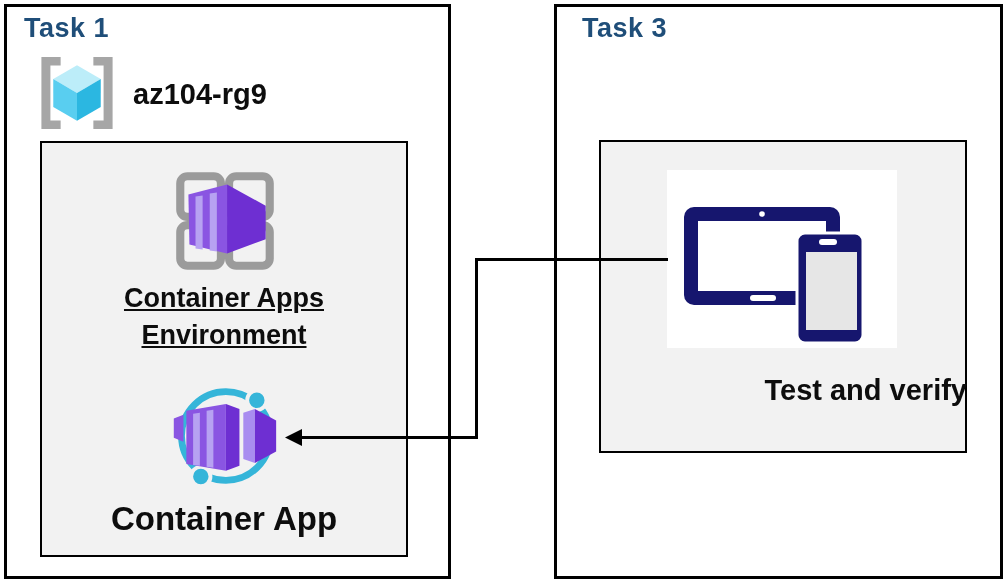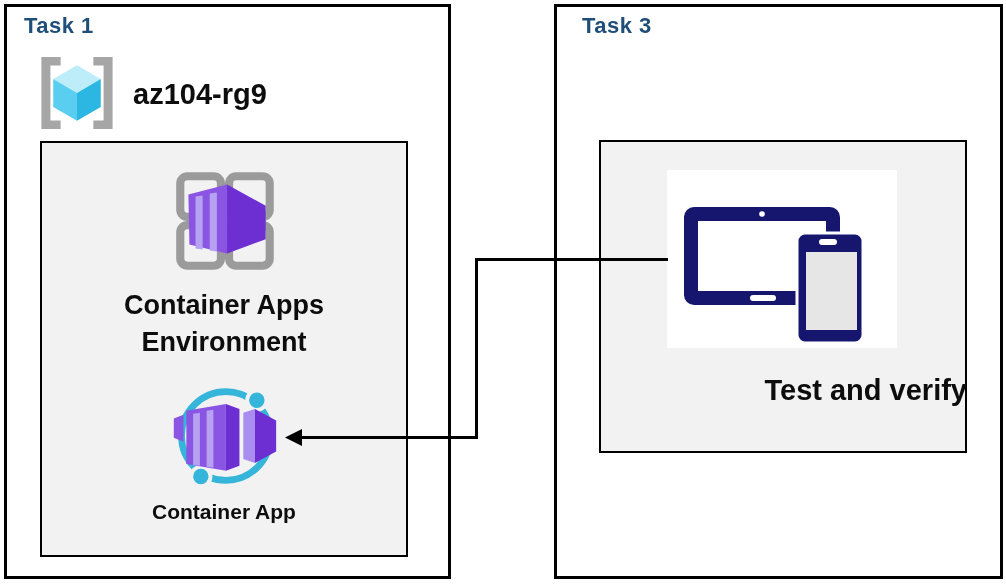--- a/index.html
+++ b/index.html
@@ -10,37 +10,37 @@
     --cyan:#35B5D9; --navy:#16166E; --screen-gray:#E6E6E6; --white:#FFFFFF;
   }
   *{margin:0;padding:0;box-sizing:border-box;}
   body{background:#fff;font-family:"Liberation Sans","DejaVu Sans",sans-serif;}
   .canvas{position:relative;width:1006px;height:584px;background:#fff;overflow:hidden;}
 
   .task-box{position:absolute;border:3px solid var(--border);background:#fff;}
   .task-box.t1{left:4px;top:4px;width:447px;height:575px;}
   .task-box.t2{left:554px;top:4px;width:449px;height:575px;}
 
-  .task-title{position:absolute;font-size:22px;font-weight:bold;color:var(--task-title);letter-spacing:0.5px;}
+  .task-title{position:absolute;font-size:27px;font-weight:bold;color:var(--task-title);letter-spacing:0.5px;}
   .t1-title{left:24px;top:13px;}
   .t2-title{left:582px;top:13px;}
 
   .rg-row-icon{position:absolute;left:36px;top:57px;width:82px;height:72px;}
   .rg-name{position:absolute;left:133px;top:78px;font-size:29px;font-weight:bold;color:var(--text);}
 
   .panel{position:absolute;background:var(--panel);border:2px solid var(--border);}
   .panel.p1{left:40px;top:141px;width:368px;height:416px;}
   .panel.p2{left:599px;top:140px;width:368px;height:313px;}
 
   .cae-icon{position:absolute;left:164px;top:160px;width:122px;height:122px;}
-  .cae-label{position:absolute;left:40px;top:287px;width:368px;text-align:center;
-             font-size:27px;line-height:37px;font-weight:bold;color:var(--text);}
+  .cae-label{position:absolute;left:40px;top:280px;width:368px;text-align:center;
+             font-size:27px;line-height:37px;font-weight:bold;color:var(--text);text-decoration:underline;}
   .ca-icon{position:absolute;left:168px;top:378px;width:112px;height:112px;}
   .ca-label{position:absolute;left:40px;top:500px;width:368px;text-align:center;
-            font-size:21px;font-weight:bold;color:var(--text);}
+            font-size:33px;font-weight:bold;color:var(--text);}
 
   .device-bg{position:absolute;left:667px;top:170px;width:230px;height:178px;background:var(--white);}
   .device-icon{position:absolute;left:0;top:0;width:230px;height:178px;}
   .tv-label{position:absolute;left:599px;top:374px;width:368px;text-align:right;
             font-size:29px;font-weight:bold;color:var(--text);}
 
   .arrow-overlay{position:absolute;left:0;top:0;width:1006px;height:584px;pointer-events:none;}
 
   
   .s-bracket{stroke:var(--bracket-gray);stroke-width:11;fill:none;}

